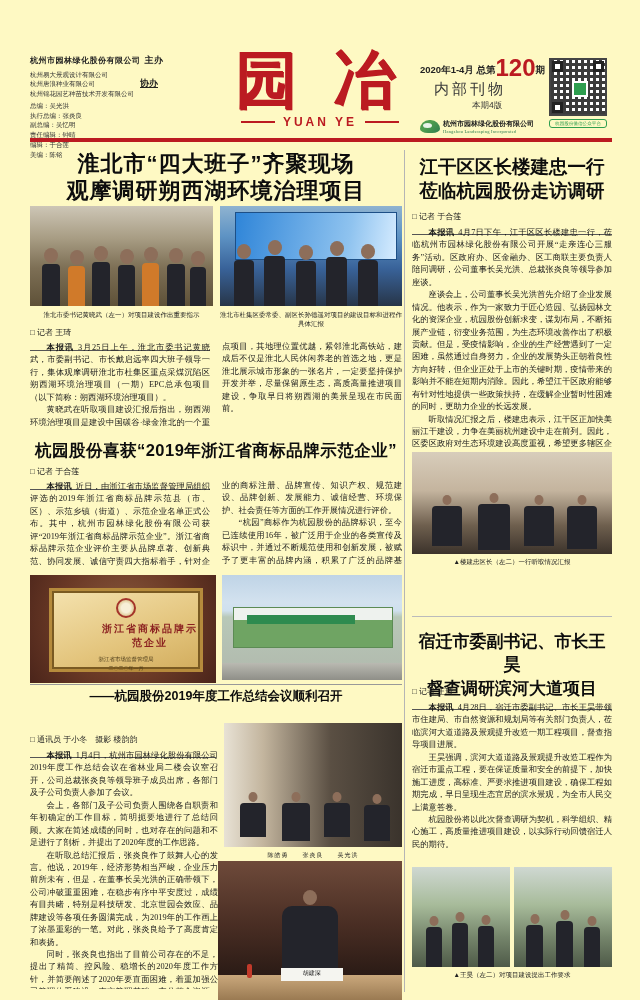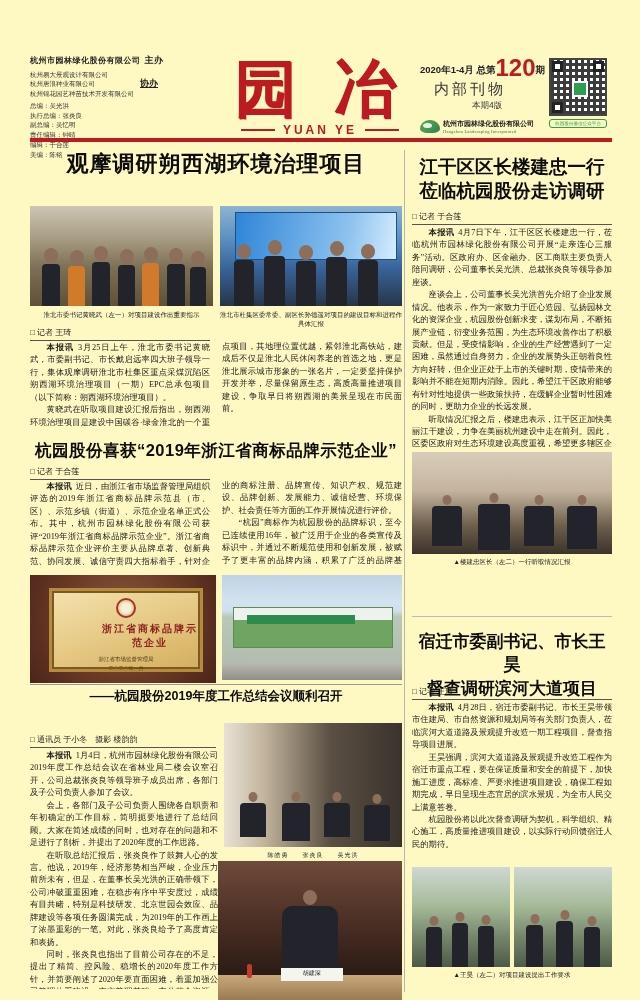--- a/index.html
+++ b/index.html
@@ -8,22 +8,22 @@
   .abs{position:absolute;}
   
   .mh-left{left:30px;top:54px;width:205px;font-size:6.5px;line-height:1.5;color:#333;}
   .mh-sponsor{font-size:8px;font-weight:bold;color:#222;letter-spacing:.5px;margin-bottom:2px;}
   .mh-sponsor b{font-size:9px;margin-left:4px;}
   .mh-co{display:flex;align-items:center;gap:6px;}
   .mh-co-list{flex:0 0 auto;}
   .mh-co-label{font-size:9px;font-weight:bold;color:#222;text-decoration:underline;}
   .mh-staff{margin-top:2px;}
   .logo-wrap{left:222px;top:48px;width:196px;text-align:center;}
-  .logo-cn{font-size:62px;font-weight:900;color:#bb1b21;font-family:Liberation Sans, sans-serif;
-           letter-spacing:10px;line-height:1.05;text-shadow:1px 1px 0 #bb1b21;margin-top:8px;}
+  .logo-cn{font-size:62px;font-weight:900;color:#bb1b21;font-family:Liberation Serif, serif;
+           letter-spacing:10px;line-height:1.05;text-shadow:1px 1px 0 #bb1b21;}
   .logo-en-row{display:flex;align-items:center;justify-content:center;gap:8px;margin-top:2px;}
   .logo-dash{width:34px;height:2px;background:#bb1b21;}
   .logo-en{font-family:"Liberation Sans",sans-serif;font-weight:bold;font-size:12px;color:#bb1b21;letter-spacing:3px;}
   .mh-right{left:420px;top:58px;width:125px;}
   .issue-row{font-family:"Liberation Sans",sans-serif;font-weight:bold;font-size:9.5px;color:#222;white-space:nowrap;text-align:right;}
   .issue-no{font-size:24px;color:#bb1b21;line-height:.8;vertical-align:-3px;letter-spacing:0;}
   .pub-type{font-size:15px;color:#3a3a3a;letter-spacing:3px;margin:3px 0 1px 14px;font-family:"Liberation Sans",sans-serif;}
   .pub-pages{font-size:8.5px;color:#333;margin-left:52px;font-family:"Liberation Sans",sans-serif;}
   .company-row{display:flex;align-items:center;gap:3px;margin-top:7px;width:130px;}
   .leaf-icon{width:20px;height:13px;border-radius:60% 60% 50% 50%/90% 90% 40% 40%;
@@ -44,21 +44,21 @@
   .red-rule{left:30px;top:138px;width:582px;height:3.5px;background:#bb1b21;}
   .v-rule{left:404px;top:150px;width:1px;height:842px;background:#b5b5b5;}
   
   .hl{font-family:"Liberation Sans","DejaVu Sans",sans-serif;font-weight:bold;color:#0d0d0d;text-align:center;}
   .h1a{left:30px;top:151px;width:372px;font-size:22px;line-height:1.22;letter-spacing:1px;}
   .h2a{left:30px;top:440px;width:372px;font-size:16.5px;letter-spacing:.5px;}
   .h3a{left:30px;top:687px;width:372px;font-size:15px;line-height:1.15;}
   .h3b{font-size:12.5px;margin-top:2px;}
   .hs1{left:412px;top:155px;width:200px;font-size:18.5px;line-height:1.32;}
   .hs2{left:412px;top:630px;width:200px;font-size:17px;line-height:1.38;}
-  .byline{font-size:8px;color:#222;border-bottom:1px solid #555;padding-bottom:2px;font-family:"Liberation Sans",sans-serif;}
+  .byline{font-size:8px;color:#222;border-bottom:1px solid #555;padding-bottom:12px;font-family:"Liberation Sans",sans-serif;}
   .body-txt{font-size:8.3px;line-height:1.5;text-align:justify;overflow:hidden;}
   .body-txt p{margin:0;text-indent:2em;}
   .body-txt .lead{font-weight:bold;font-family:"Liberation Sans",sans-serif;margin-right:4px;}
   .cols2{column-count:2;column-gap:12px;}
   .caption{font-size:6.5px;color:#222;text-align:center;}
   .hr-thin{height:1px;background:#999;}
   
   .ph{position:absolute;overflow:hidden;background:#777;}
   .fg{position:absolute;background:#23242b;border-radius:4px 4px 0 0;}
   .fg:before{content:"";position:absolute;left:50%;top:-16px;transform:translateX(-50%);
@@ -147,20 +147,21 @@
         <div class="c c3"></div>
         <div class="g"></div>
     </div>
     <div class="qr-label">杭园股份微信公众平台</div>
   </div>
 
   <div class="abs red-rule"></div>
   <div class="abs v-rule"></div>
 
   <div class="abs hl h1a">
+    <div>淮北市“四大班子”齐聚现场</div>
     <div>观摩调研朔西湖环境治理项目</div>
   </div>
 
   <div class="ph ph1" style="left:30px;top:206px;width:183px;height:100px;">
     <div class="fg" style="left:12px;bottom:0;width:18px;height:42px;"></div>
     <div class="fg vest" style="left:38px;bottom:0;width:17px;height:40px;"></div>
     <div class="fg" style="left:62px;bottom:0;width:18px;height:44px;"></div>
     <div class="fg" style="left:88px;bottom:0;width:17px;height:41px;"></div>
     <div class="fg vest" style="left:112px;bottom:0;width:17px;height:43px;"></div>
     <div class="fg" style="left:137px;bottom:0;width:18px;height:42px;"></div>

